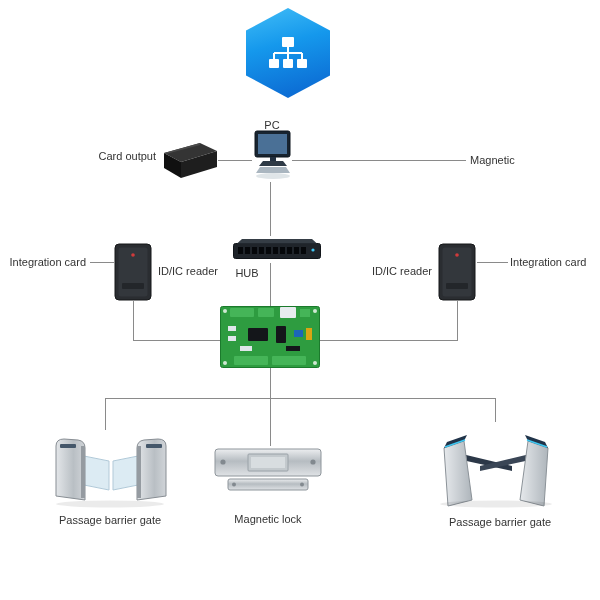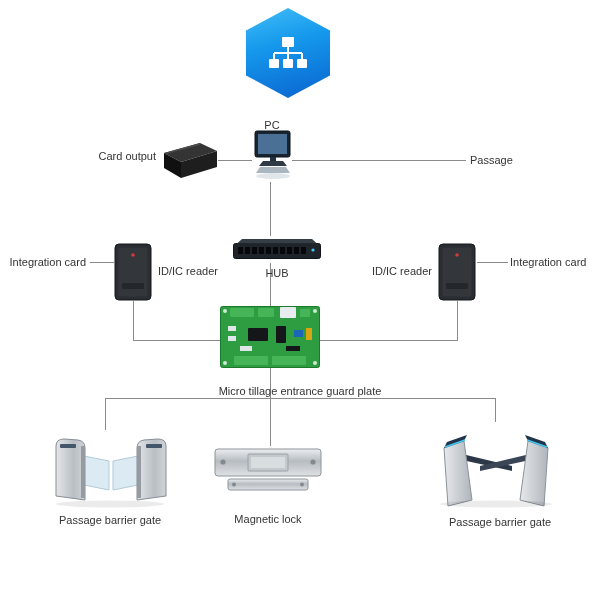--- a/index.html
+++ b/index.html
@@ -11,21 +11,21 @@
   .dev{position:absolute;line-height:0;}
   .hex{position:absolute;left:246px;top:8px;width:84px;height:90px;
        background:linear-gradient(165deg,#41bdf7 0%,#1598ec 40%,#0a63cf 100%);
        clip-path:polygon(50% 0,100% 25%,100% 75%,50% 100%,0 75%,0 25%);
        display:flex;align-items:center;justify-content:center;}
 
   
   #lbl-pc{left:272px;top:119px;}
   #lbl-cardout{right:444px;top:150px;margin-left:40px;}
   #lbl-software{left:470px;top:154px;}
-  #lbl-hub{left:277px;top:267px;}
+  #lbl-hub{left:247px;top:267px;}
   #lbl-readerl{left:158px;top:265px;}
   #lbl-readerr{left:372px;top:265px;}
   #lbl-intl{right:514px;top:256px;}
   #lbl-intr{left:510px;top:256px;}
   #lbl-guard{left:300px;top:385px;}
   #lbl-gatel{left:110px;top:514px;}
   #lbl-mlock{left:268px;top:513px;text-align:right;}
   #lbl-gater{left:500px;top:516px;}
 
   
@@ -227,24 +227,23 @@
       <line x1="11" y1="27" x2="31" y2="20" stroke="#3fc8f2" stroke-width="1.6"></line>
       <polygon points="94,21 114,28 110,86 86,80" fill="url(#grg)" stroke="#8b9298"></polygon>
       <polygon points="94,21 114,28 111,22 91,15" fill="#203349"></polygon>
       <line x1="93" y1="20" x2="113" y2="27" stroke="#3fc8f2" stroke-width="1.6"></line>
       <ellipse cx="62" cy="84" rx="56" ry="3.5" fill="#000000" opacity="0.08"></ellipse>
     </svg>
   </div>
 
   <div class="lbl c" id="lbl-pc">PC</div>
   <div class="lbl" id="lbl-cardout">Card output</div>
-  <div class="lbl" id="lbl-software">Passage</div>
+  <div class="lbl" id="lbl-software">Magnetic</div>
   <div class="lbl c" id="lbl-hub">HUB</div>
   <div class="lbl" id="lbl-readerl">ID/IC reader</div>
   <div class="lbl" id="lbl-readerr">ID/IC reader</div>
   <div class="lbl" id="lbl-intl">Integration card</div>
   <div class="lbl" id="lbl-intr">Integration card</div>
-  <div class="lbl c" id="lbl-guard">Micro tillage entrance guard plate</div>
   <div class="lbl c" id="lbl-gatel">Passage barrier gate</div>
   <div class="lbl c" id="lbl-mlock">Magnetic lock</div>
   <div class="lbl c" id="lbl-gater">Passage barrier gate</div>
 
 </div>
 
 </body></html>

